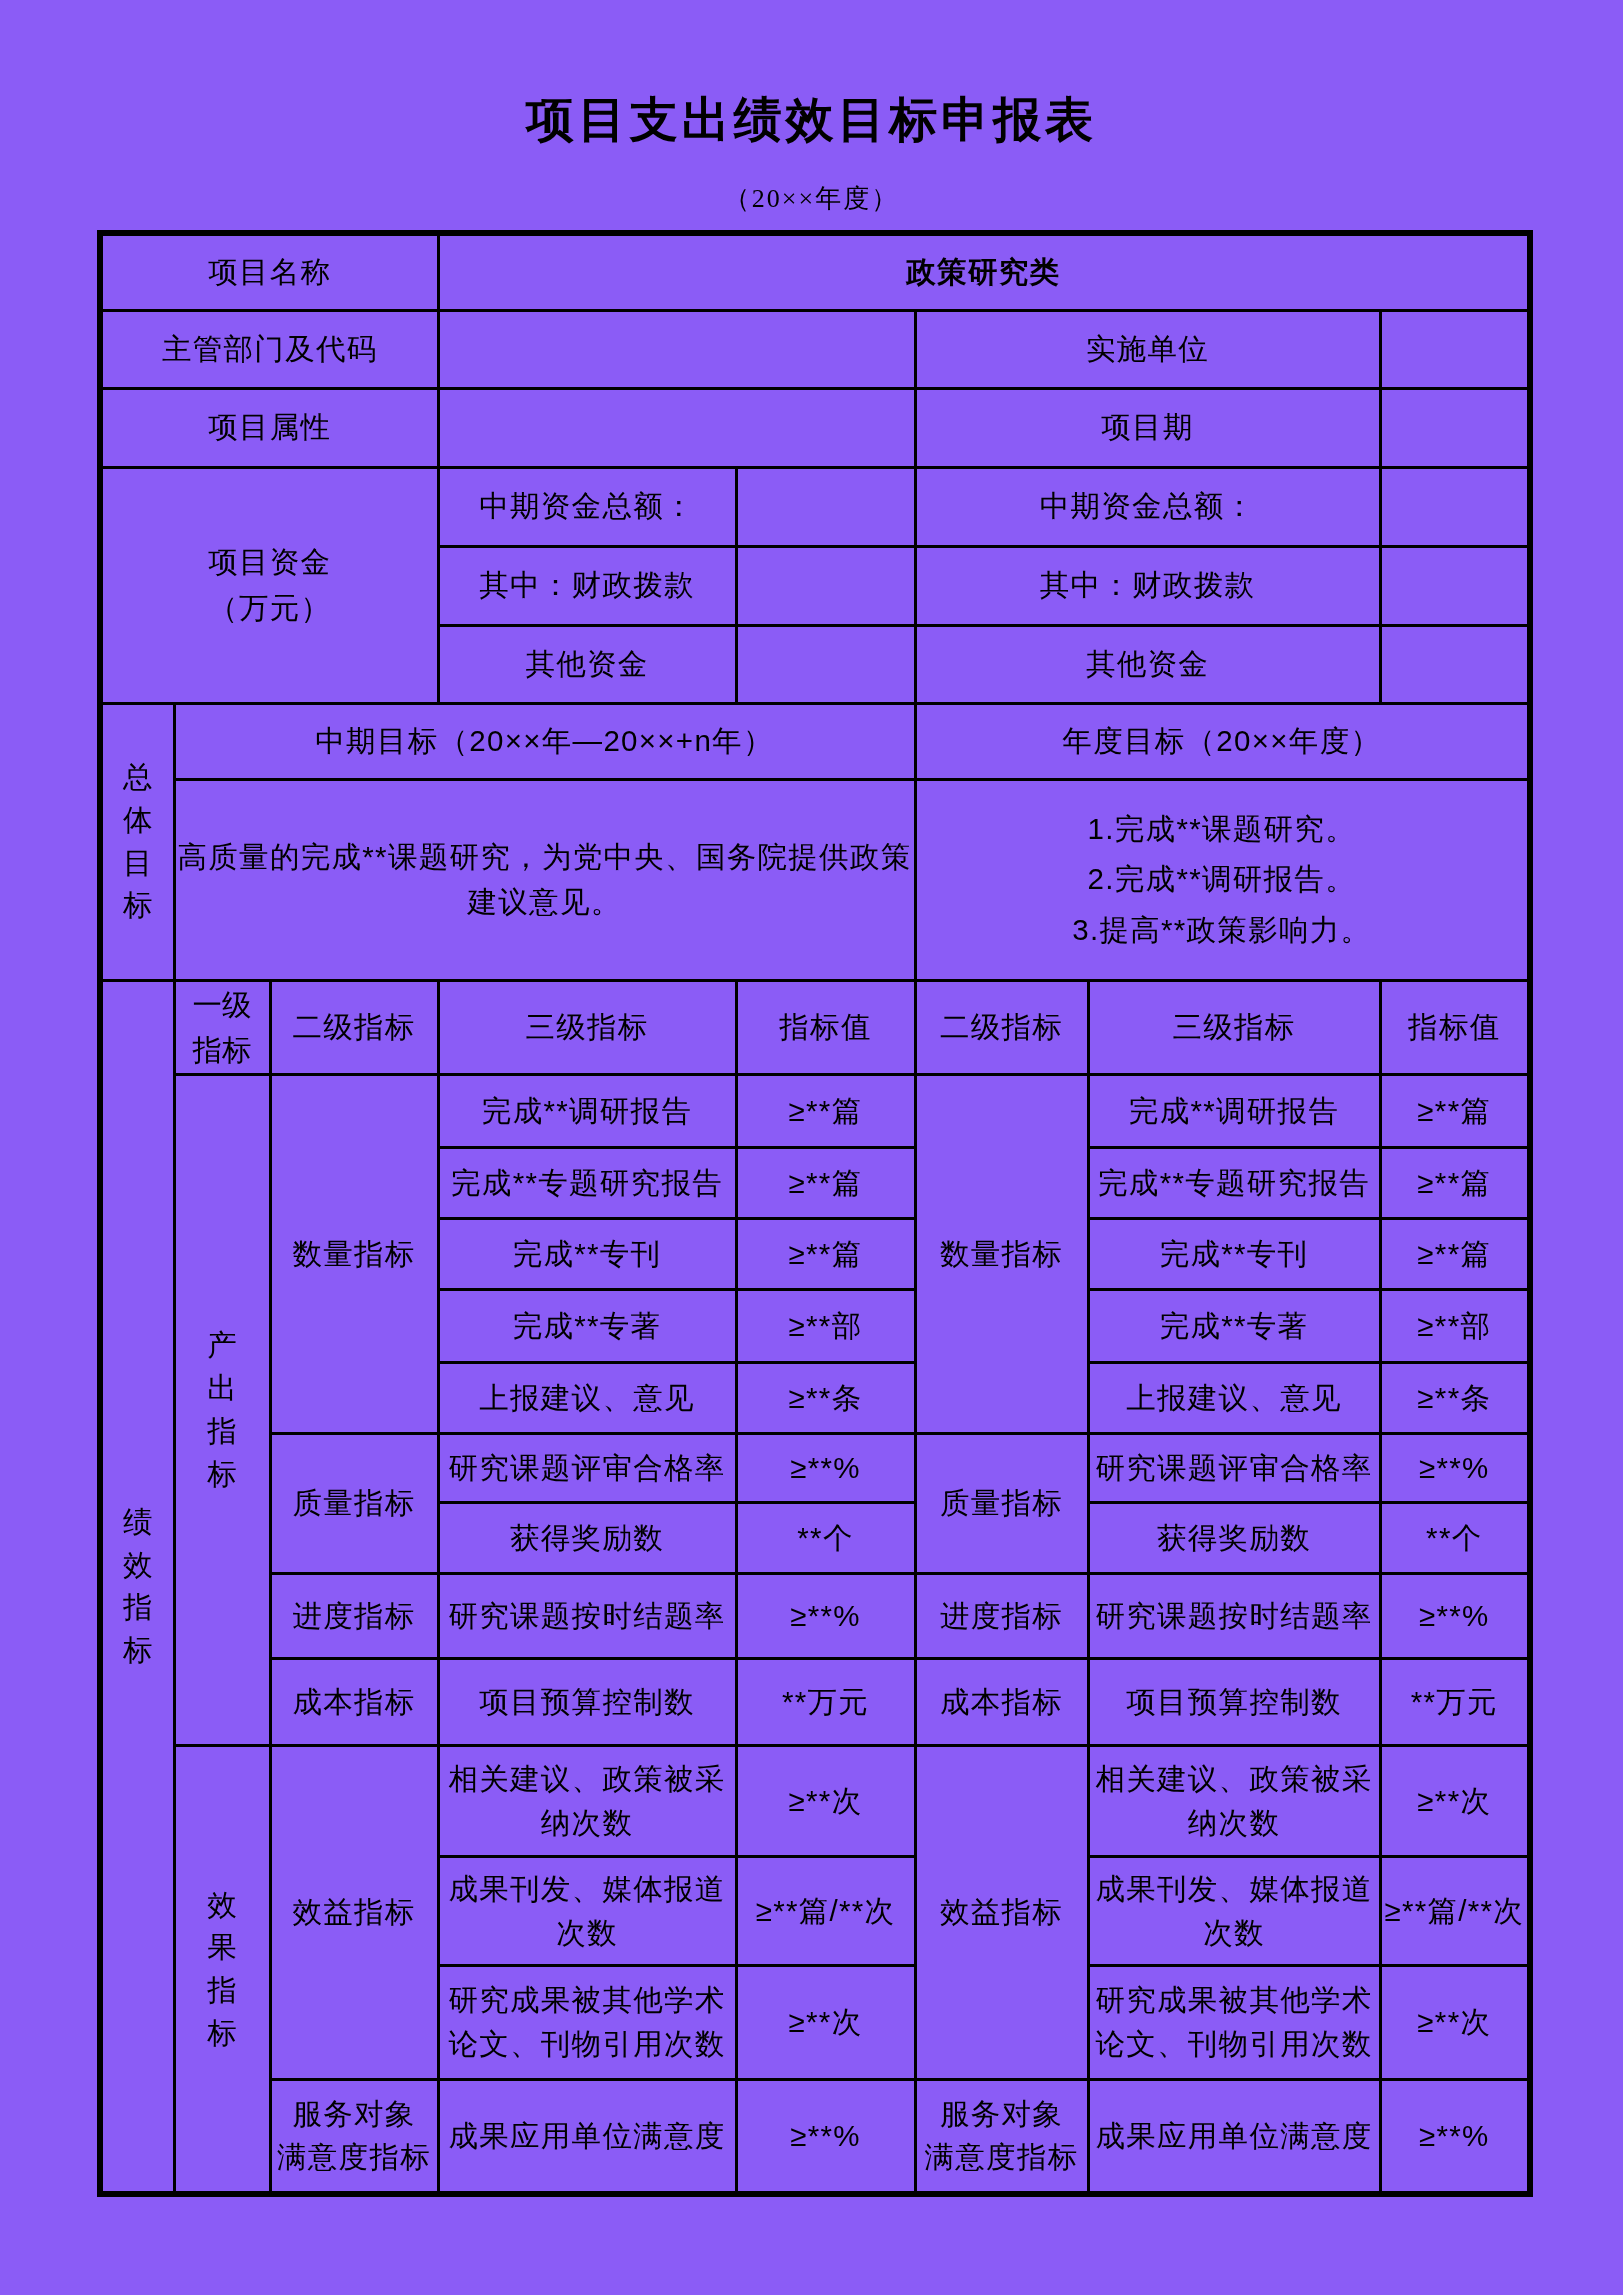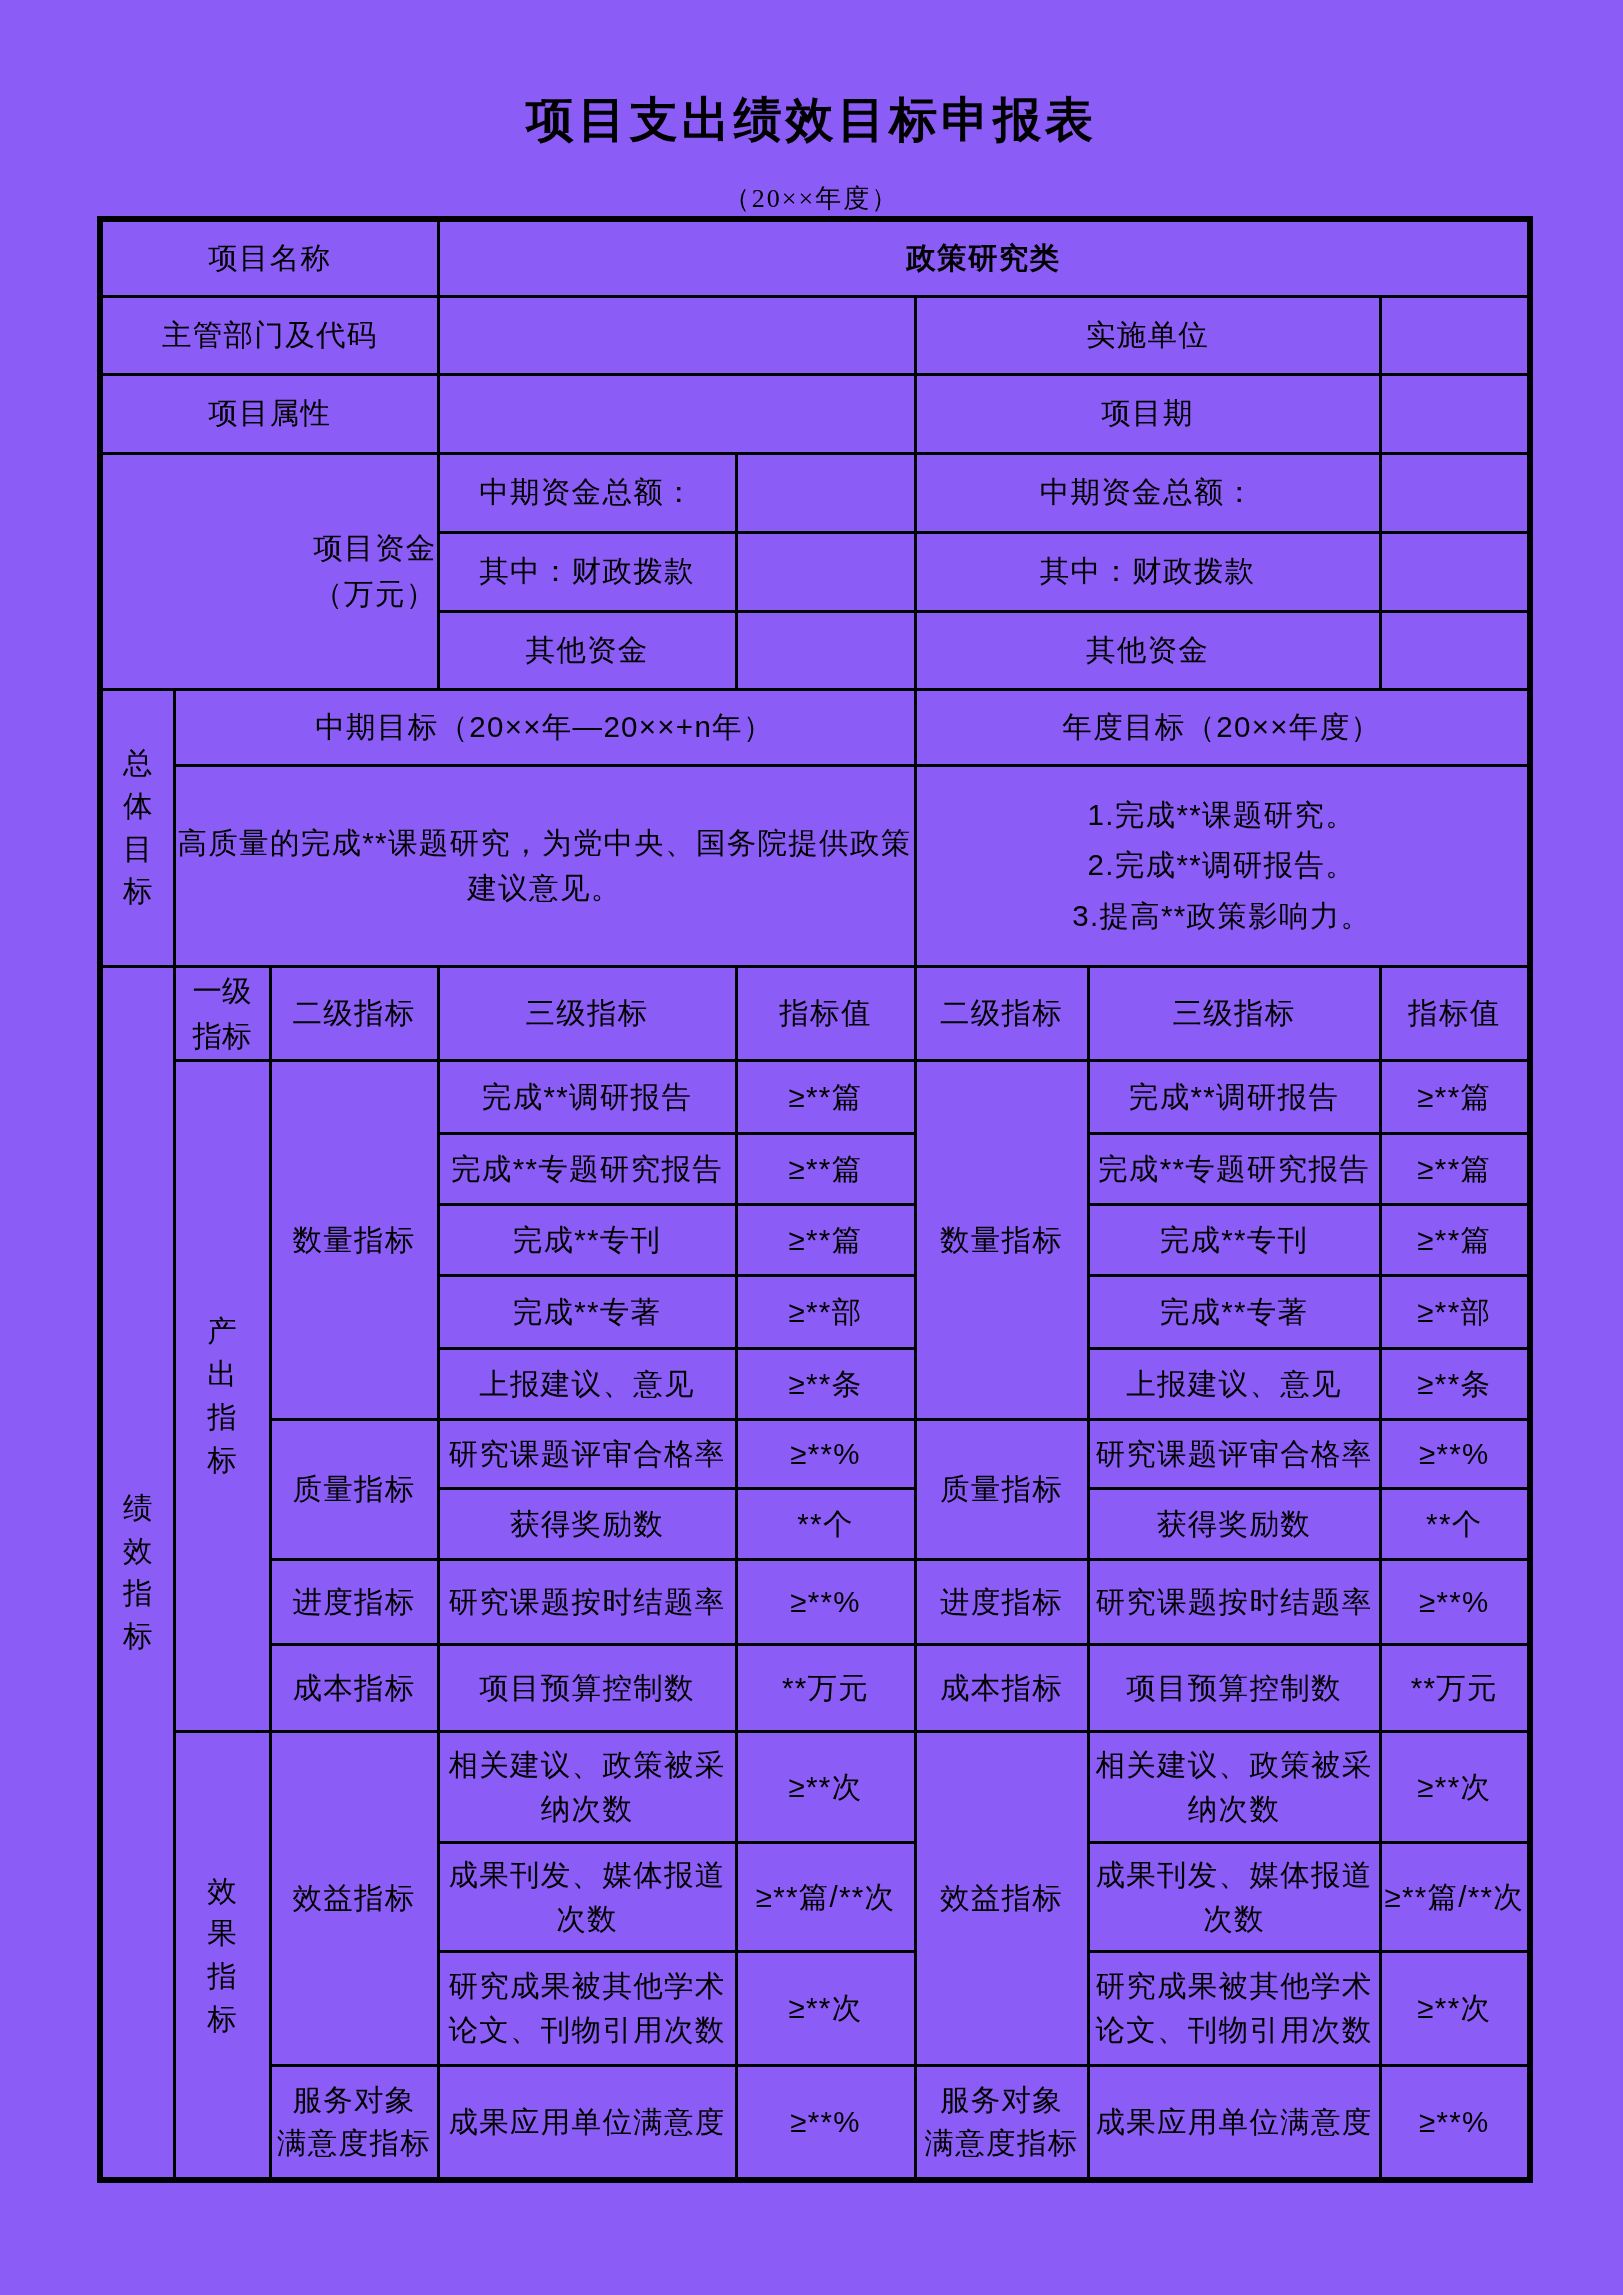--- a/index.html
+++ b/index.html
@@ -34,21 +34,21 @@
     width: 100%;
     text-align: center;
     font-family: "Liberation Serif", "DejaVu Serif", serif;
     font-size: 26px;
     letter-spacing: 2px;
     line-height: 1;
   }
   table.form {
     position: absolute;
     left: 97px;
-    top: 216px;
+    top: 230px;
     width: 1433px;
     border-collapse: collapse;
     table-layout: fixed;
     border: 6.5px solid #000;
     font-size: 29.5px;
   }
   table.form td {
     border: 3.9px solid #000;
     vertical-align: middle;
     text-align: center;
@@ -81,21 +81,20 @@
   .vtext {
     width: 34px;
     margin: 8px auto;
     line-height: 1.45;
     word-break: break-all;
     letter-spacing: 0;
     text-align: center;
   }
   .stack {
     line-height: 1.55;
-    text-align: right;
   }
   .two-line {
     line-height: 1.45;
   }
   .w2wrap {
     display: inline-block;
     width: 63px;
     word-break: break-all;
     line-height: 1.55;
     letter-spacing: 0;

